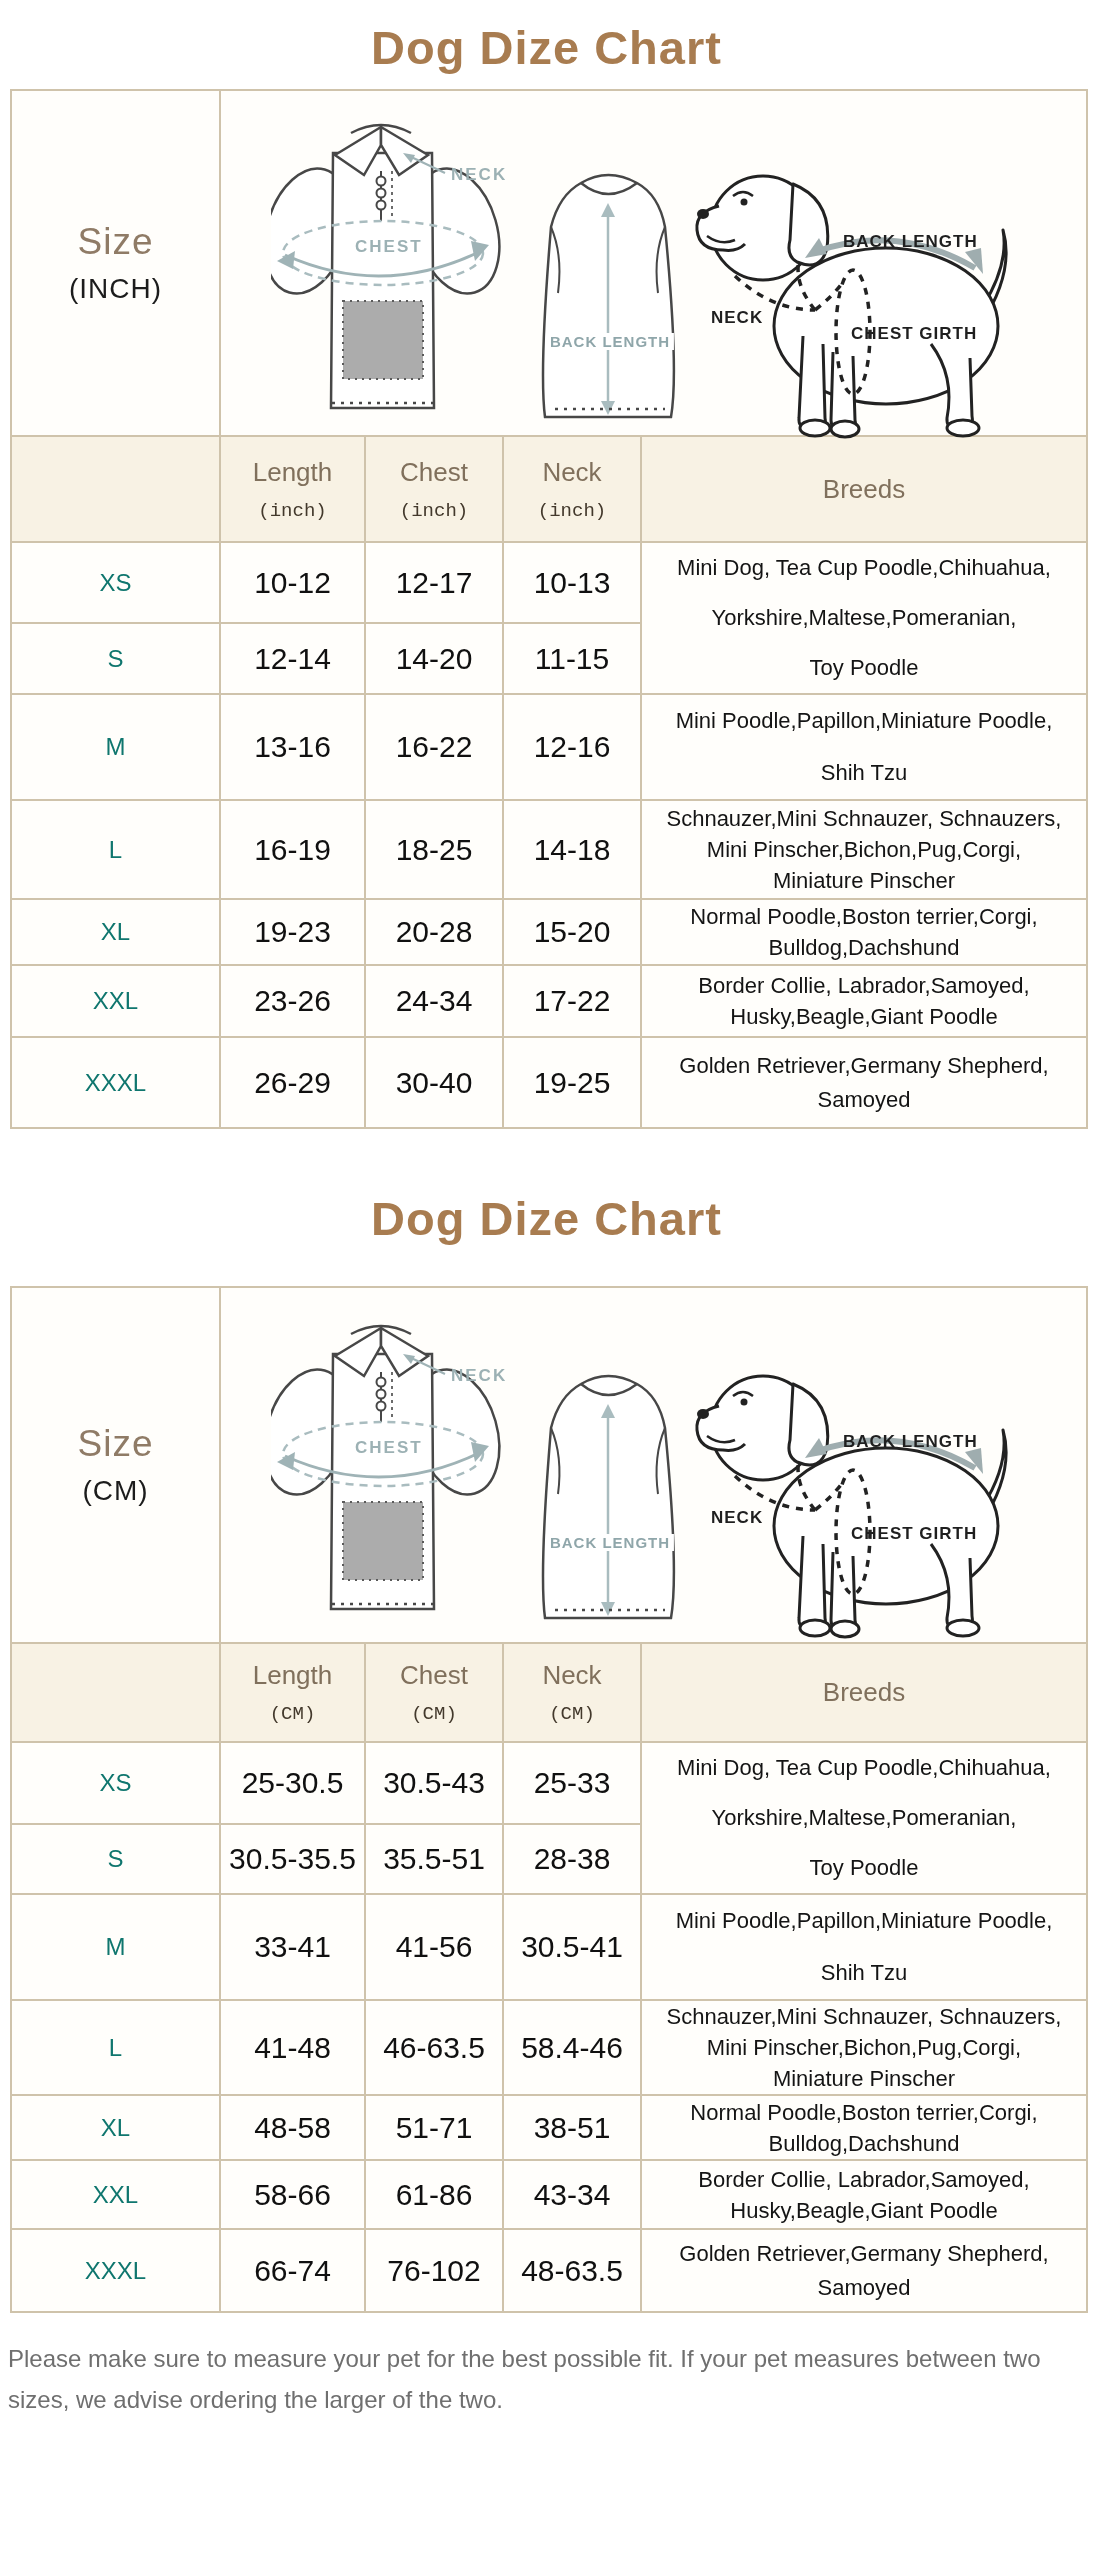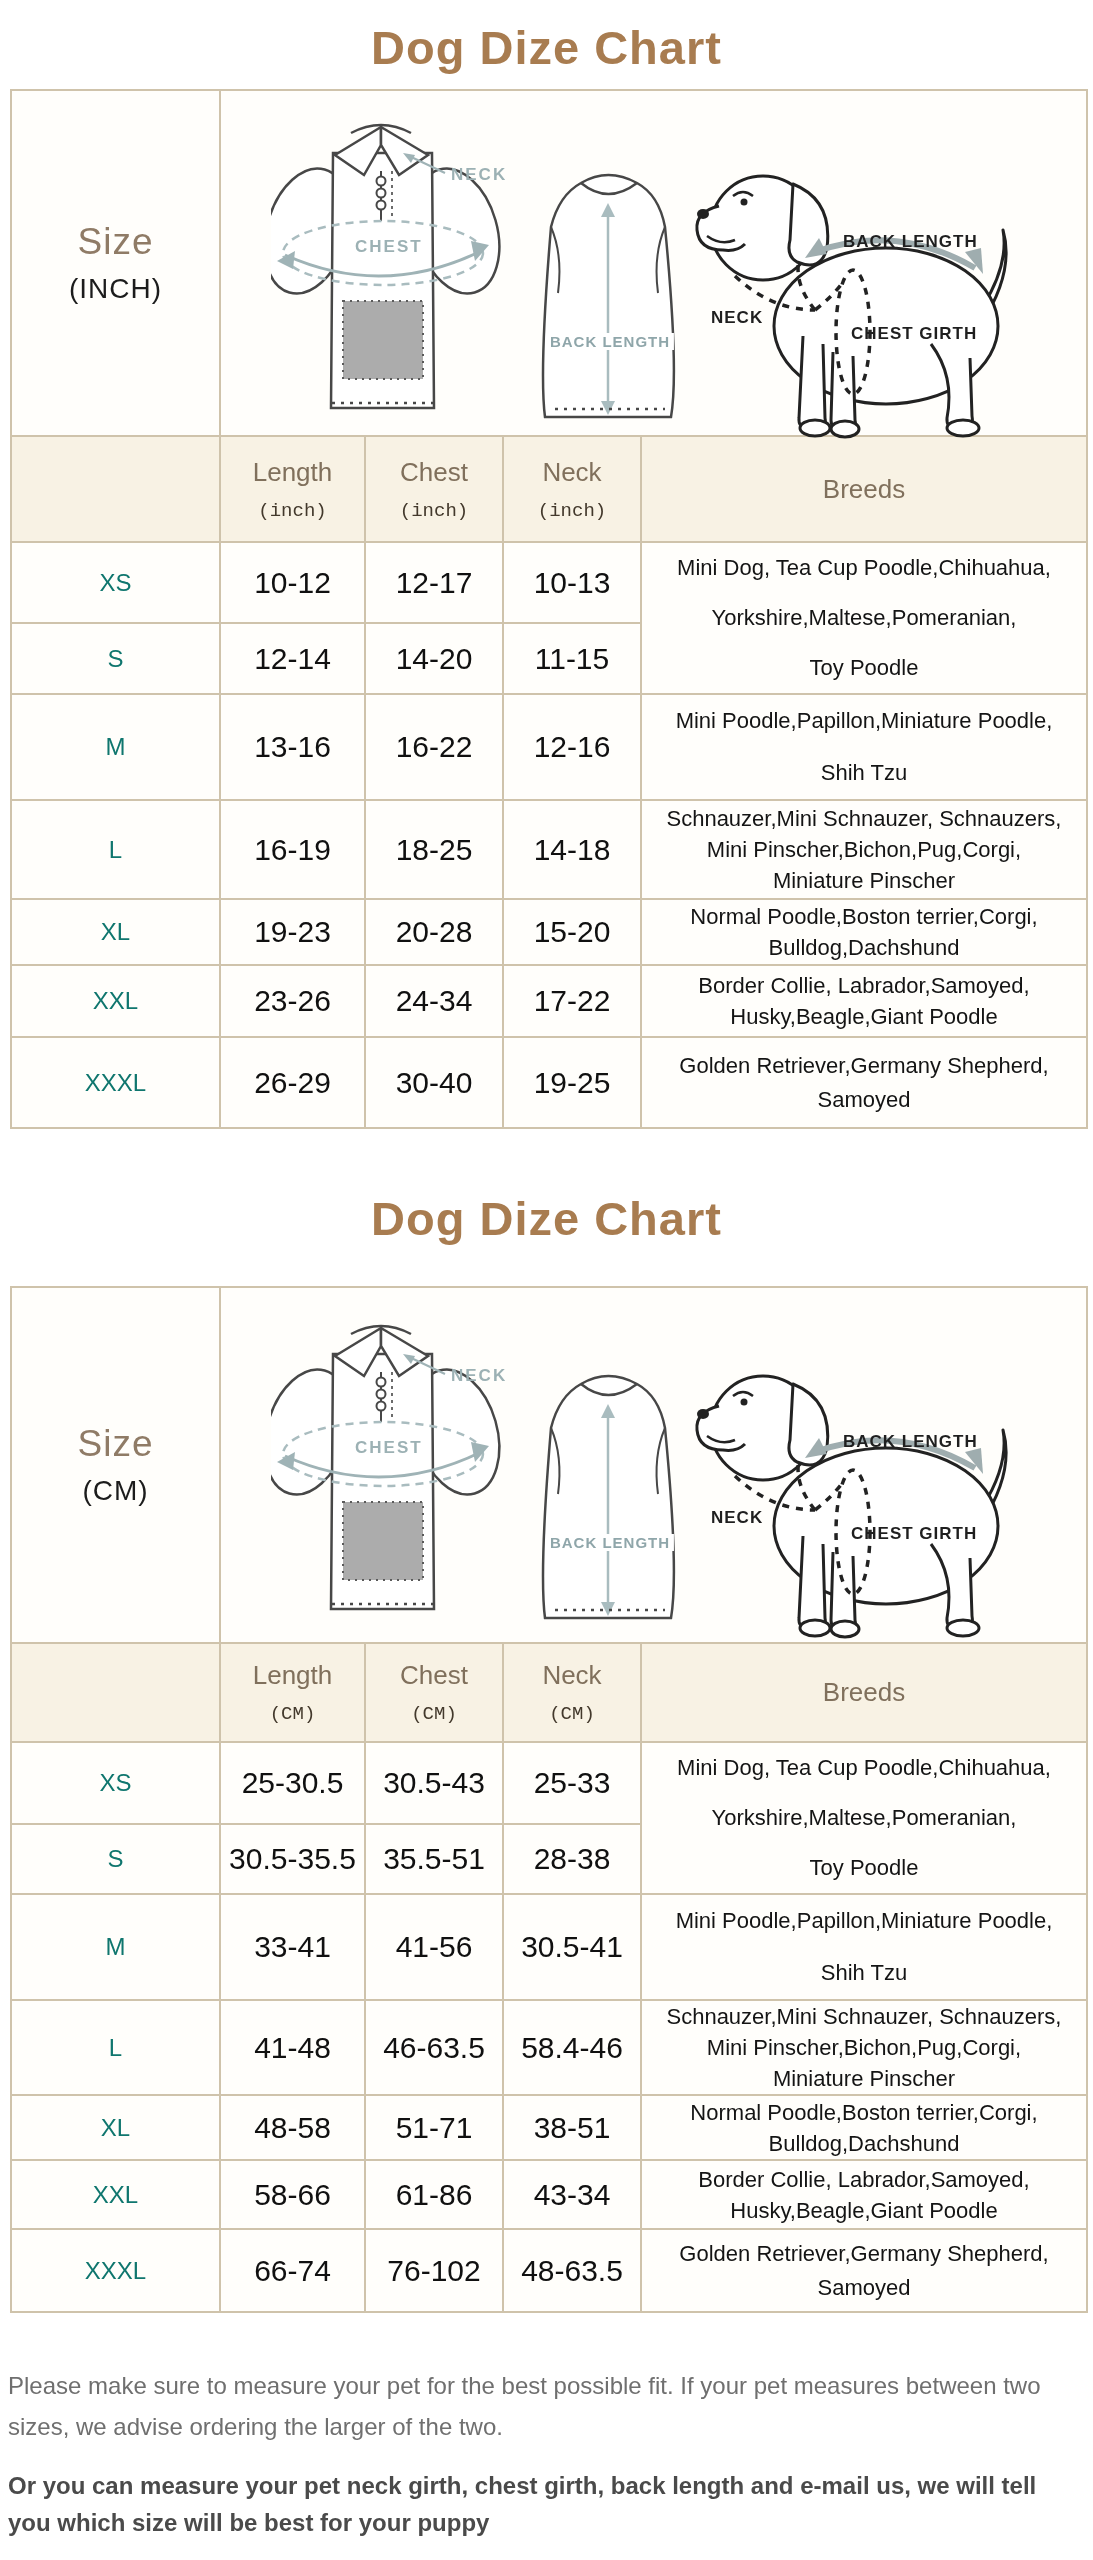--- a/index.html
+++ b/index.html
@@ -25,21 +25,21 @@
   .bl-xloose{line-height:52px;}
   .bl-tight{line-height:31px;}
   .bl-med{line-height:34px;}
 
   td.images-cell{position:relative;padding:0;}
   .diag{position:absolute;}
   .diag-label{position:absolute;font-weight:700;letter-spacing:2px;color:#9cb1b4;font-size:17px;white-space:nowrap;}
   .shirt-bl-label{position:absolute;left:50%;transform:translateX(-50%);color:#8fa6aa;background:#fff;padding:0 4px;font-size:15px;font-weight:700;letter-spacing:1px;white-space:nowrap;}
   .dog-label{position:absolute;color:#1f1f1f;font-size:17px;font-weight:700;letter-spacing:1px;white-space:nowrap;}
 
-  .notes{margin:52px 8px 0 8px;}
+  .notes{margin:25px 8px 0 8px;}
   .note1{font-size:24px;line-height:41px;color:#6f6f6f;}
   .note2{font-size:24px;line-height:37px;color:#4a4a4a;font-weight:bold;margin-top:20px;}
 </style>
 </head>
 <body>
 
 <div class="page-title">Dog Dize Chart</div>
 
 <table class="size-table">
   <colgroup>
@@ -389,14 +389,13 @@
     <td class="breeds-cell bl-med">
       <div>Golden Retriever,Germany Shepherd,</div>
       <div>Samoyed</div>
     </td>
   </tr>
 </tbody>
   </table>
 
 <div class="notes">
   <div class="note1">Please make sure to measure your pet for the best possible fit. If your pet measures between two sizes, we advise ordering the larger of the two.</div>
-  <div class="note2">Or you can measure your pet neck girth, chest girth, back length and e-mail us, we will tell you which size will be best for your puppy</div>
 </div>
 
 </body></html>

